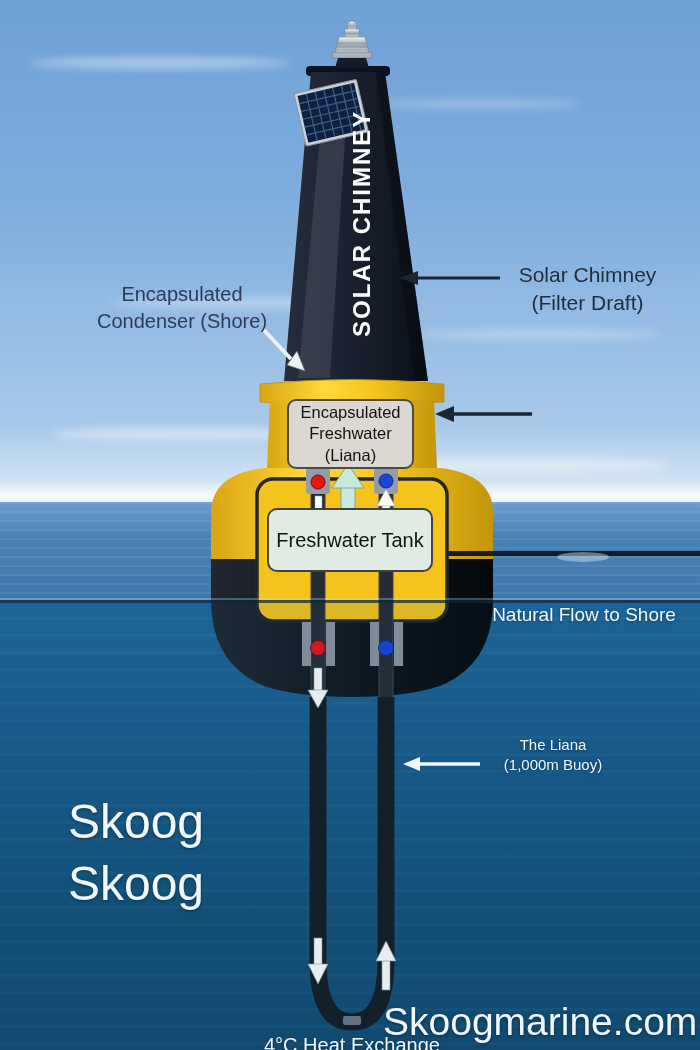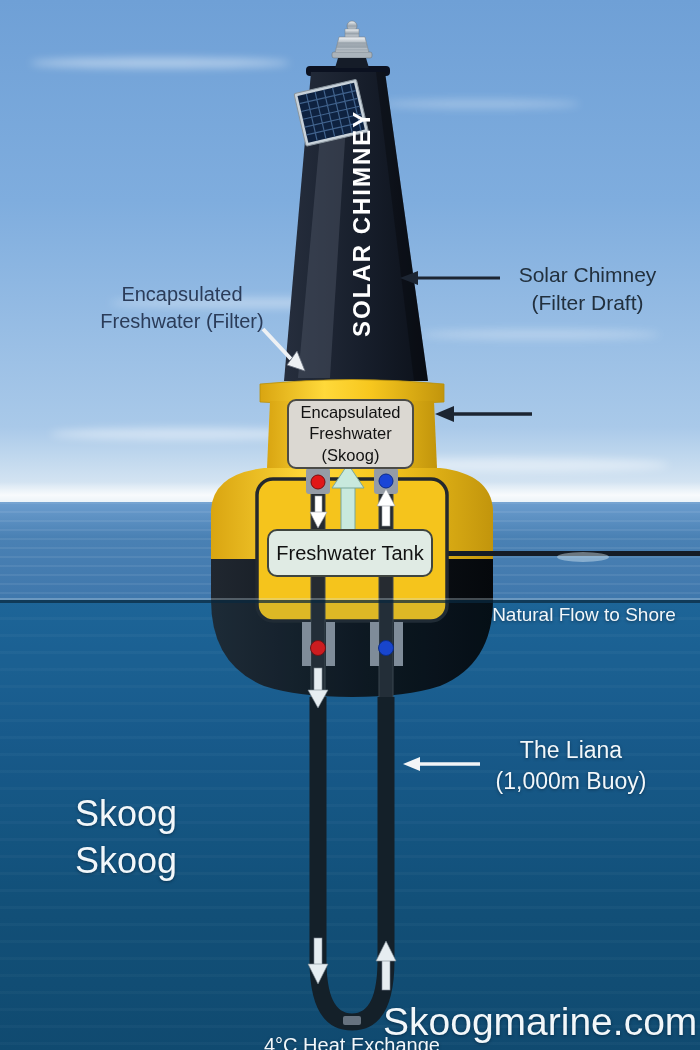--- a/index.html
+++ b/index.html
@@ -25,26 +25,26 @@
   .art{position:absolute;left:0;top:0;z-index:2;}
   
   .overlay{position:absolute;z-index:5;}
   .callout{color:#2b3c59;font-size:20px;line-height:1.35;text-align:center;}
   .callout.dark2{color:#22303e;font-size:21px;}
   .white-label{color:#f2f7fa;text-align:center;text-shadow:0 1px 3px rgba(0,25,45,.55);}
   .box{display:flex;flex-direction:column;align-items:center;justify-content:center;
     text-align:center;color:#121212;box-sizing:border-box;}
   .condenser-box{left:287px;top:399px;width:127px;height:70px;background:#dbd8d2;
     border:2px solid #4b4b47;border-radius:9px;font-size:16.5px;line-height:1.28;}
-  .tank-box{left:267px;top:529px;width:166px;height:48px;background:#e0ebe4;
+  .tank-box{left:267px;top:508px;width:166px;height:64px;background:#e0ebe4;
     border:2px solid #3f4540;border-radius:10px;font-size:20px;}
   .vtext{left:253px;top:212px;width:220px;height:30px;transform:rotate(-90deg);
     transform-origin:center;text-align:center;color:#ffffff;font-size:24px;font-weight:bold;
     letter-spacing:2px;white-space:nowrap;}
-  .brand{left:26px;top:791px;width:200px;font-size:36px;line-height:1.3;}
+  .brand{left:36px;top:791px;width:200px;font-size:48px;line-height:1.3;}
   .website{left:383px;top:1000px;width:320px;font-size:39px;text-align:left;}
   .heat{left:264px;top:1034px;width:220px;font-size:20px;text-align:left;}
 </style>
 </head>
 <body>
 
 <div id="canvas">
 
   <div class="sky"></div>
   <div class="cloud" style="left:30px;top:58px;width:260px;height:10px;"></div>
@@ -174,43 +174,43 @@
       <polygon points="305,371 287,365 297,351" fill="#eef1f4" stroke="#6b7280" stroke-width="0.8"></polygon>
       <line x1="480" y1="764" x2="420" y2="764" stroke="#f2f5f7" stroke-width="3.5"></line>
       <polygon points="420,757 420,771 403,764" fill="#f2f5f7"></polygon>
     </g>
   </svg>
 
   <div class="overlay vtext">SOLAR CHIMNEY</div>
 
   <div class="overlay callout" style="left:67px;top:281px;width:230px;">
     <div>Encapsulated</div>
-    <div>Freshwater (Filter)</div>
+    <div>Condenser (Shore)</div>
   </div>
 
   <div class="overlay callout dark2" style="left:495px;top:261px;width:185px;">
     <div>Solar Chimney</div>
     <div>(Filter Draft)</div>
   </div>
 
   <div class="overlay box condenser-box">
     <span>Encapsulated</span>
     <span>Freshwater</span>
-    <span>(Skoog)</span>
+    <span>(Liana)</span>
   </div>
 
   <div class="overlay box tank-box">
     <span>Freshwater Tank</span>
   </div>
 
   <div class="overlay white-label" style="left:464px;top:603px;width:240px;font-size:19px;line-height:1.3;">
     <div>Natural Flow to Shore</div>
   </div>
 
-  <div class="overlay white-label" style="left:461px;top:735px;width:220px;font-size:23px;line-height:1.35;">
+  <div class="overlay white-label" style="left:443px;top:735px;width:220px;font-size:15px;line-height:1.35;">
     <div>The Liana</div>
     <div>(1,000m Buoy)</div>
   </div>
 
   <div class="overlay white-label brand">
     <div>Skoog</div>
     <div>Skoog</div>
   </div>
 
   <div class="overlay white-label website">Skoogmarine.com</div>

